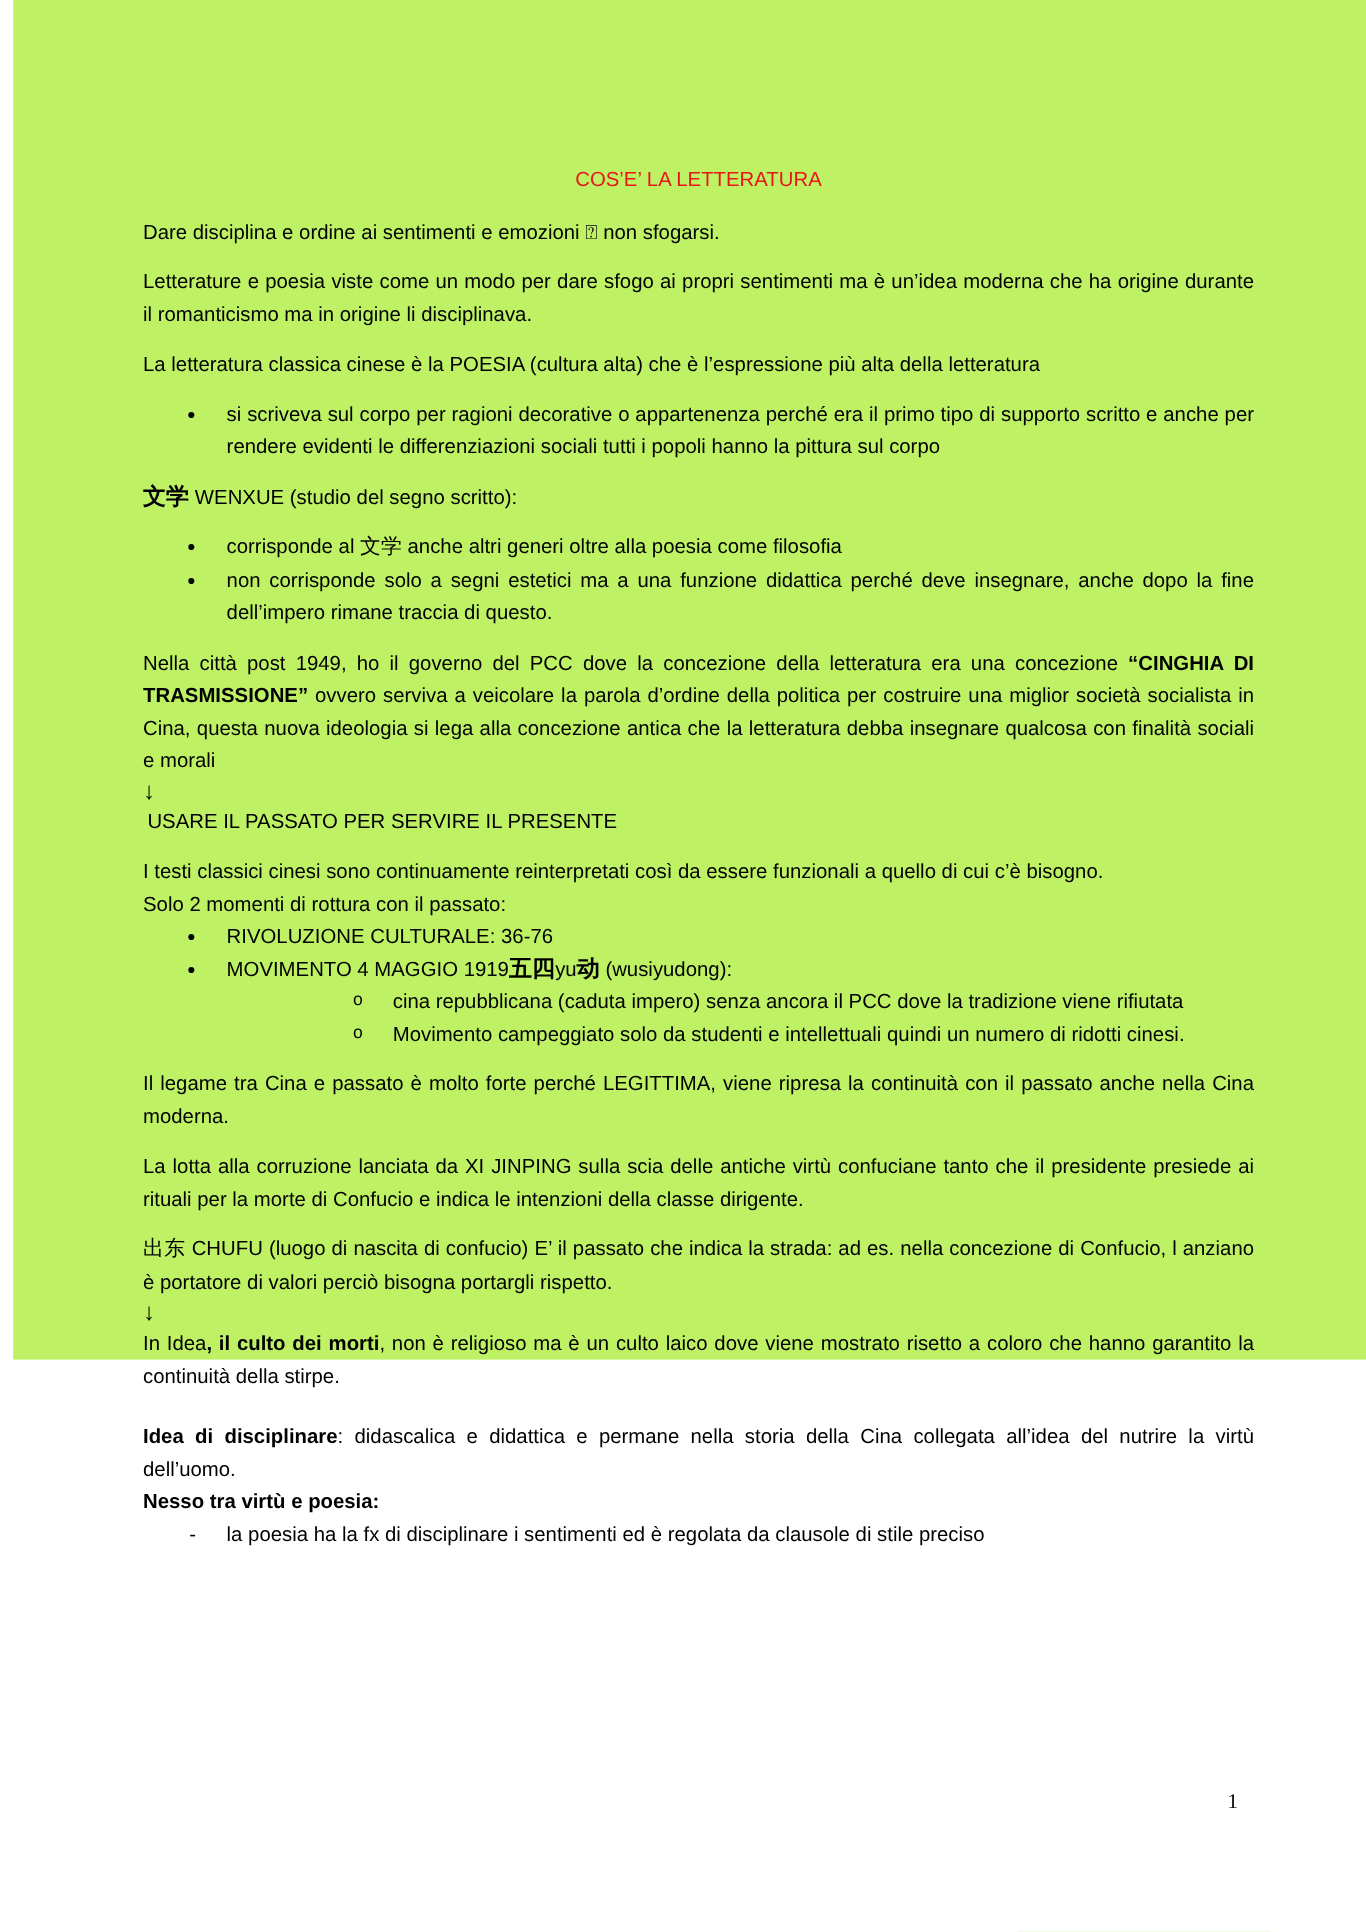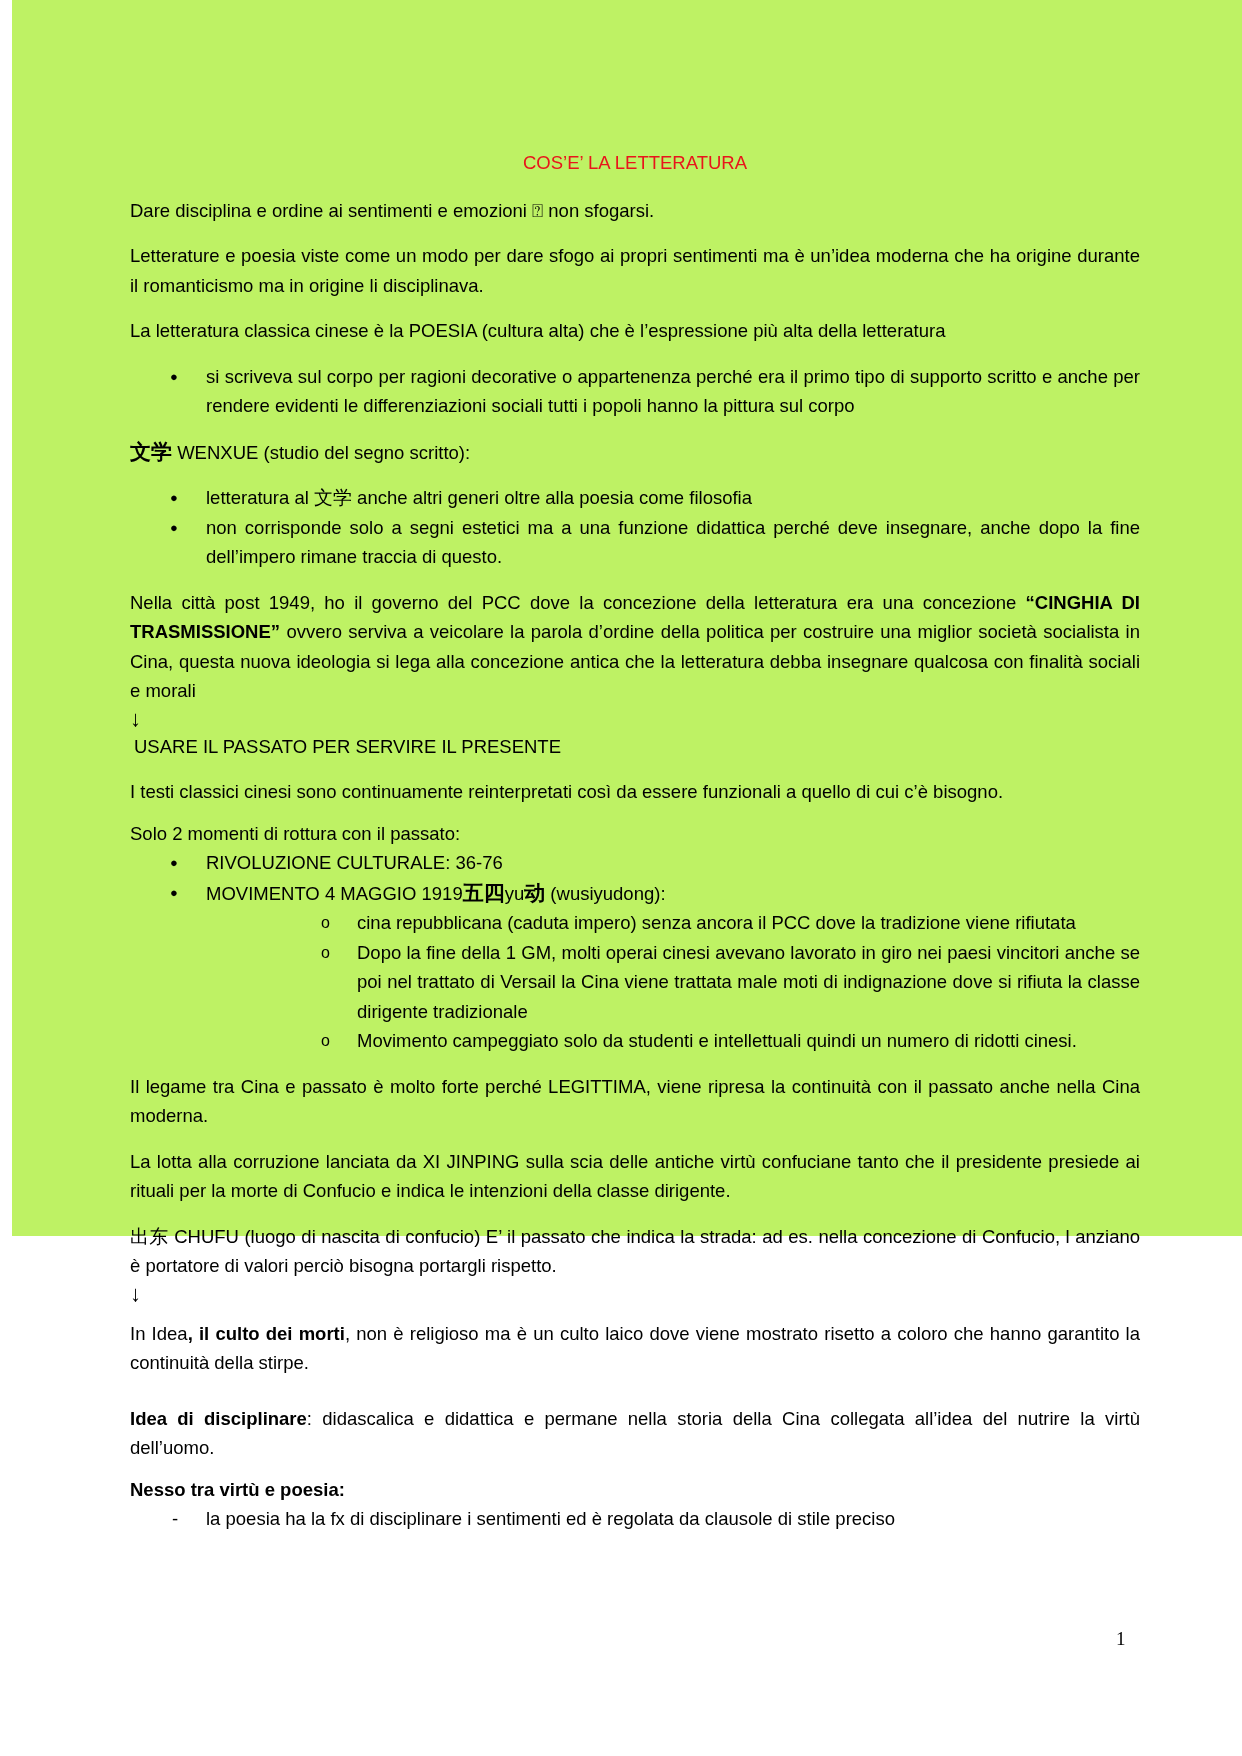--- a/index.html
+++ b/index.html
@@ -2,21 +2,21 @@
 <html><head>
 <meta charset="utf-8">
 <style>
   html, body { margin: 0; padding: 0; background: #ffffff; }
   body { width: 1242px; height: 1756px; position: relative; overflow: hidden;
          font-family: "Liberation Sans", "DejaVu Sans", sans-serif; color: #000; }
   .page { position: absolute; left: 12px; top: 0; width: 1242px; height: 1236px; background: #bef264; }
   .content { position: absolute; left: 118px; top: 148px; width: 1010px;
              font-size: 18.5px; line-height: 29.5px; }
   .title { text-align: center; color: #e8151b; font-size: 18.5px; margin: 0 0 18px 0; }
-  p { margin: 12px 0 16px 0; }
+  p { margin: 0 0 16px 0; }
   .justify { text-align: justify; }
   .nomargin { margin-bottom: 0; }
   b { font-weight: bold; }
   .cjk { font-weight: bold; font-size: 21px; }
   .cjk-plain { font-size: 19px; }
   ul { margin: 0 0 16px 0; padding: 0; list-style: none; }
   ul li { position: relative; padding-left: 76px; }
   ul.l1 li::before { content: "\25CF"; position: absolute; left: 40px; top: 0; font-size: 13px; }
   ul.l2 { margin-bottom: 0; }
   ul.l2 li { padding-left: 151px; }
@@ -42,40 +42,39 @@
     <p>La letteratura classica cinese è la POESIA (cultura alta) che è l’espressione più alta della letteratura</p>
 
 
     <ul class="l1">
       <li class="justify">si scriveva sul corpo per ragioni decorative o appartenenza perché era il primo tipo di supporto scritto e anche per rendere evidenti le differenziazioni sociali  tutti i popoli hanno la pittura sul corpo</li>
     </ul>
 
     <p><span class="cjk">文学</span><span> WENXUE (studio del segno scritto):</span></p>
 
     <ul class="l1">
-      <li><span>letteratura al </span><span class="cjk-plain">文学</span><span> anche altri generi oltre alla poesia come filosofia</span></li>
+      <li><span>corrisponde al </span><span class="cjk-plain">文学</span><span> anche altri generi oltre alla poesia come filosofia</span></li>
       <li class="justify">non corrisponde solo a segni estetici ma a una funzione didattica perché deve insegnare, anche dopo la fine dell’impero rimane traccia di questo.</li>
     </ul>
 
     <p class="justify nomargin"><span>Nella città post 1949, ho il governo del PCC dove la concezione della letteratura era una concezione </span><b>“CINGHIA DI TRASMISSIONE”</b><span> ovvero serviva a veicolare la parola d’ordine della politica per costruire una miglior società socialista  in Cina, questa nuova ideologia si lega alla concezione antica che la letteratura debba insegnare qualcosa con finalità sociali e morali</span></p>
 
     <div class="arrow">↓</div>
 
     <p class="sub-heading">USARE IL PASSATO PER SERVIRE IL PRESENTE</p>
 
     <p class="nomargin">I testi classici cinesi sono continuamente reinterpretati così da essere funzionali a quello di cui c’è bisogno.</p>
     <p class="nomargin">Solo 2 momenti di rottura con il passato:</p>
 
     <ul class="l1">
       <li>RIVOLUZIONE CULTURALE: 36-76</li>
       <li>
         <span>MOVIMENTO 4 MAGGIO 1919</span><span class="cjk">五四</span><span>yu</span><span class="cjk">动</span><span> (wusiyudong):</span>
         <ul class="l2">
           <li>cina repubblicana (caduta impero) senza ancora il PCC dove la tradizione viene rifiutata</li>
-          <li class="justify">Dopo la fine della 1 GM, molti operai cinesi avevano lavorato in giro nei paesi vincitori anche se poi nel trattato di Versail la Cina viene trattata male  moti di indignazione dove si rifiuta la classe dirigente tradizionale</li>
           <li>Movimento campeggiato solo da studenti e intellettuali quindi un numero di ridotti cinesi.</li>
         </ul>
       </li>
     </ul>
 
     <p class="justify">Il legame tra Cina e passato è molto forte perché LEGITTIMA, viene ripresa la continuità con il passato anche nella Cina moderna.</p>
 
     <p class="justify">La lotta alla corruzione lanciata da XI JINPING sulla scia delle antiche virtù confuciane tanto che il presidente presiede ai rituali per la morte di Confucio e indica le intenzioni della classe dirigente.</p>
 
     <p class="justify nomargin"><span class="cjk-plain">出东</span><span> CHUFU (luogo di nascita di confucio)  E’ il passato che indica la strada: ad es. nella concezione di Confucio, l anziano è portatore di valori perciò bisogna portargli rispetto.</span></p>

